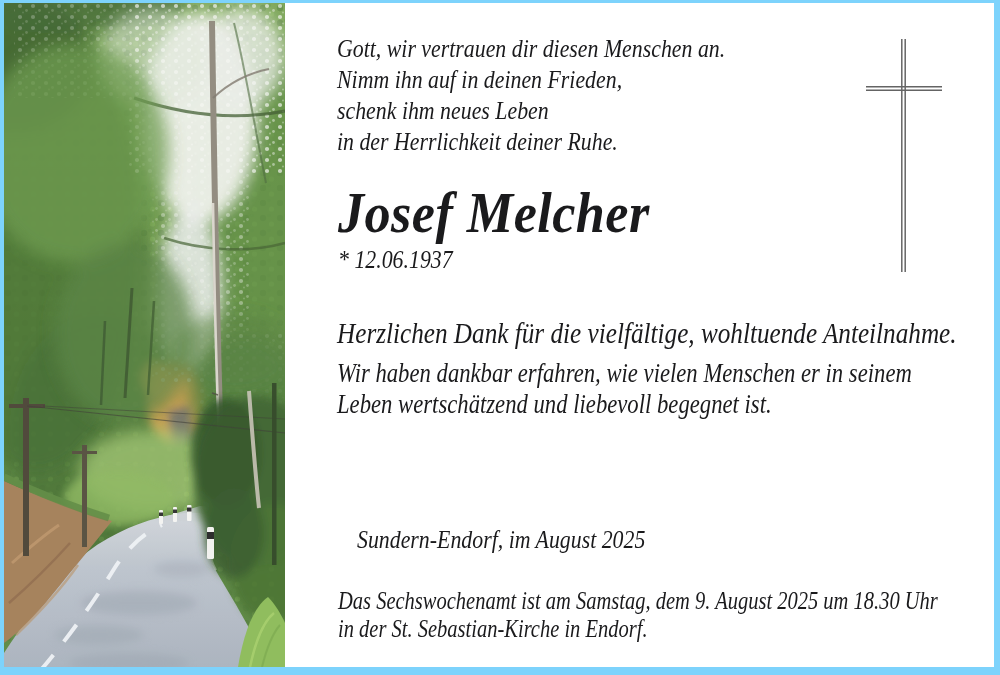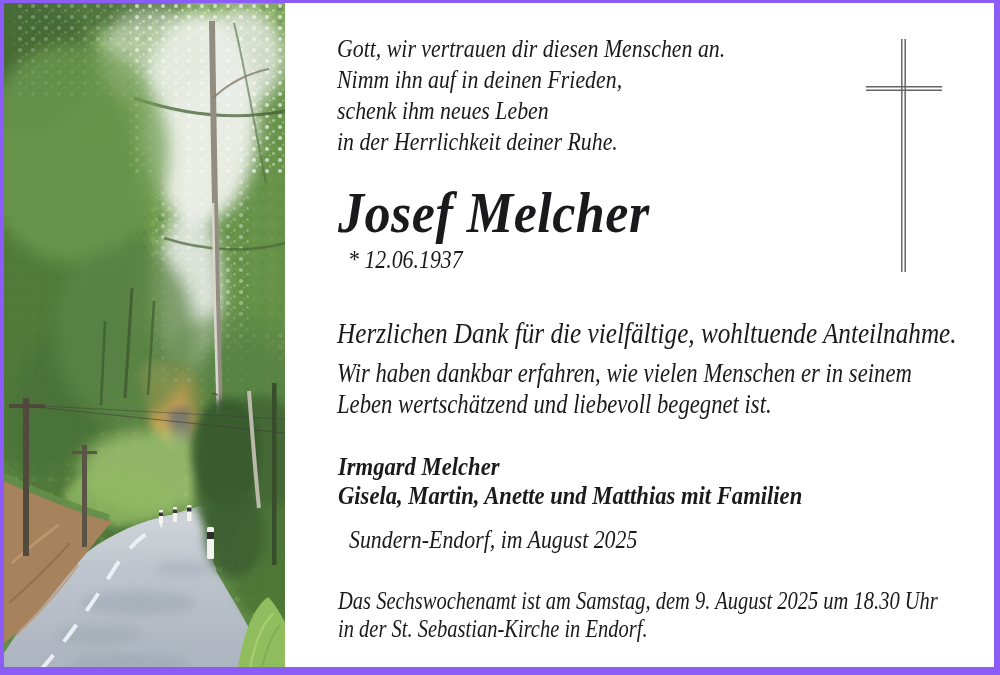--- a/index.html
+++ b/index.html
@@ -1,38 +1,38 @@
 <!DOCTYPE html>
 <html><head>
 <meta charset="utf-8">
 <style>
   html,body{margin:0;padding:0;background:#0f1319;}
-  .canvas{position:relative;width:1000px;height:675px;background:#8b5cf6;overflow:hidden;
+  .canvas{position:relative;width:1000px;height:675px;background:#7dd3fc;overflow:hidden;
           font-family:"Liberation Serif","DejaVu Serif",serif;color:#1a1a1c;}
   .card{position:absolute;left:4px;top:3px;width:990px;height:664px;background:#ffffff;overflow:hidden;}
   .photo{position:absolute;left:0;top:0;width:281px;height:664px;overflow:hidden;}
   .photo svg{display:block;}
   .cross{position:absolute;left:858px;top:32px;width:90px;height:242px;}
   .txt{position:absolute;font-style:italic;white-space:nowrap;}
   .line{transform-origin:0 0;}
   .verse{left:333px;top:30px;font-size:26px;line-height:31px;}
   .verse .line{transform:scaleX(.84);}
   .name{left:334px;top:181px;font-size:58px;line-height:58px;font-weight:bold;}
   .name .line{transform:scaleX(.90);letter-spacing:.5px;}
   .dates{top:244px;font-size:26px;line-height:26px;}
   .dates .line{transform:scaleX(.84);}
-  .birth{left:344px;}
+  .birth{left:334px;}
   .death{left:501px;}
   .para1{left:333px;top:306px;font-size:30px;line-height:31px;margin-top:8px;}
   .para1 .line{transform:scaleX(.84);}
   .para2{left:333px;top:355px;font-size:27px;line-height:31px;}
   .para2 .line{transform:scaleX(.84);}
   .mourners{left:334px;top:449px;font-size:26px;line-height:29px;font-weight:bold;}
   .mourners .line{transform:scaleX(.87);}
-  .place{left:345px;top:524px;font-size:26px;line-height:26px;}
+  .place{left:353px;top:524px;font-size:26px;line-height:26px;}
   .place .line{transform:scaleX(.84);}
   .service{left:334px;top:584px;font-size:25px;line-height:28px;}
   .service .line{transform:scaleX(.82);}
 </style>
 </head>
 <body>
 
 <div class="canvas">
   <div class="card">
 
@@ -206,24 +206,20 @@
 
     <div class="txt para1">
       <div class="line">Herzlichen Dank für die vielfältige, wohltuende Anteilnahme.</div>
     </div>
 
     <div class="txt para2">
       <div class="line">Wir haben dankbar erfahren, wie vielen Menschen er in seinem</div>
       <div class="line">Leben wertschätzend und liebevoll begegnet ist.</div>
     </div>
 
-    <div class="txt mourners">
-      <div class="line">Irmgard Melcher</div>
-      <div class="line">Gisela, Martin, Anette und Matthias mit Familien</div>
-    </div>
 
     <div class="txt place">
       <div class="line">Sundern-Endorf, im August 2025</div>
     </div>
 
     <div class="txt service">
       <div class="line">Das Sechswochenamt ist am Samstag, dem 9. August 2025 um 18.30 Uhr</div>
       <div class="line">in der St. Sebastian-Kirche in Endorf.</div>
     </div>
 

